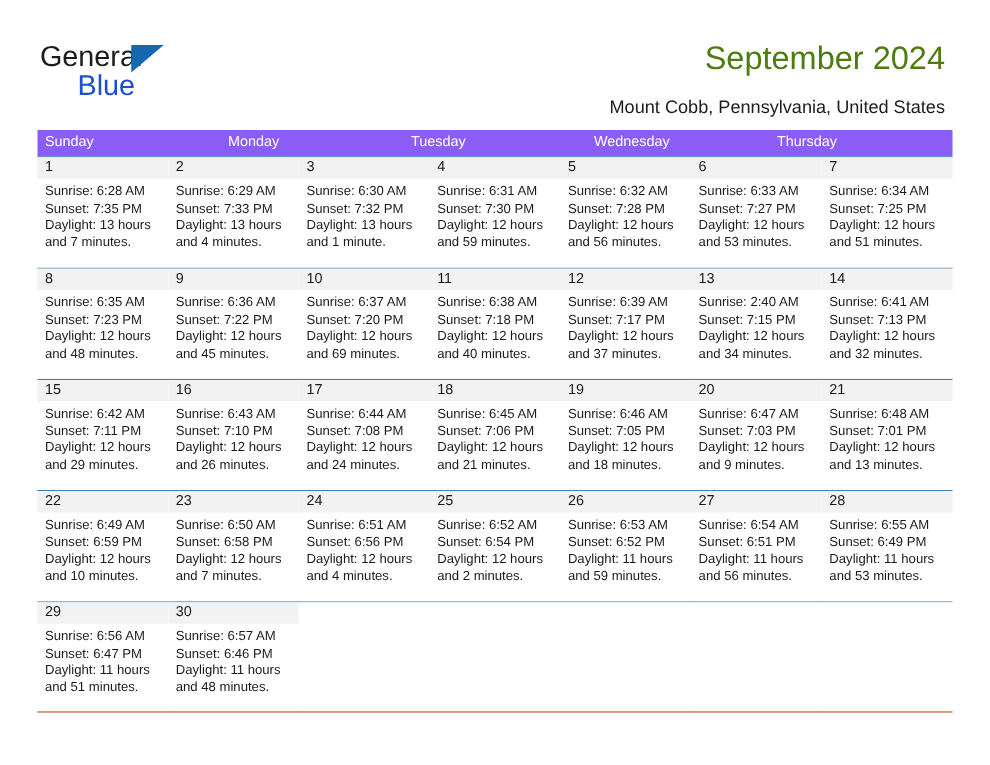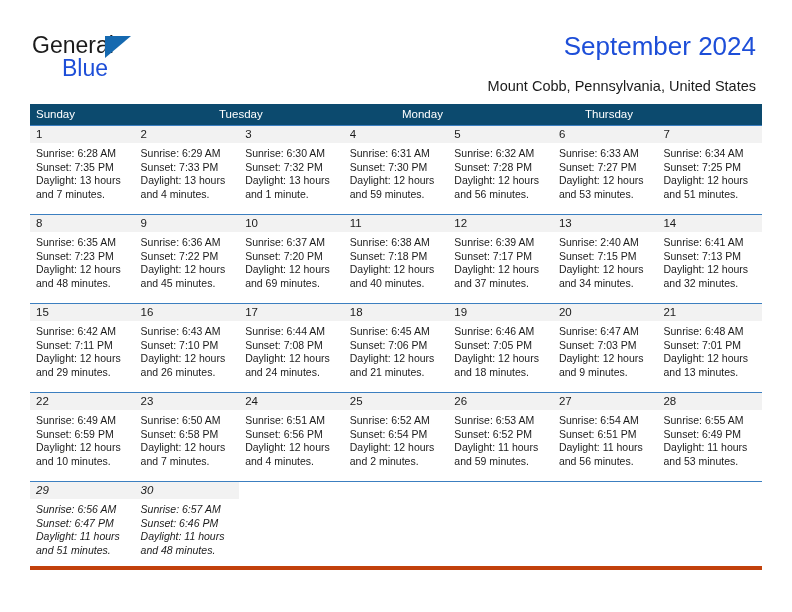--- a/index.html
+++ b/index.html
@@ -60,21 +60,21 @@
     top: 23px;
     font-size: 23px;
     color: #1d4ed8;
     font-family: "Liberation Sans", sans-serif;
   }
   .title {
     position: absolute;
     right: 36px;
     top: 31px;
     font-size: 26px;
-    color: #1d4ed8;
+    color: #4d7c0f;
     text-align: right;
     white-space: nowrap;
     font-family: "Liberation Sans", sans-serif;
   }
   .subtitle {
     position: absolute;
     right: 36px;
     top: 78px;
     font-size: 14.5px;
     color: #1b1b1b;
@@ -86,42 +86,41 @@
   
   .calendar {
     position: absolute;
     left: 30px;
     top: 104px;
     width: 732px;
   }
   .weekday-row {
     display: flex;
     width: 732px;
-    background: #0c4a6e;
+    background: #8b5cf6;
     height: 21px;
   }
   .weekday {
     flex: 1 1 0;
     color: #ffffff;
     font-size: 11.5px;
     line-height: 21px;
     padding-left: 6px;
     box-sizing: border-box;
     white-space: nowrap;
   }
   .week-row {
     display: flex;
     width: 732px;
     border-top: 1px solid #3c7fc0;
     height: 89px;
     box-sizing: border-box;
   }
   .week-row.last {
-    border-bottom: 4px solid #c2410c;
-    font-style: italic;
+    border-bottom: 1px solid #c2410c;
   }
   .day-cell {
     flex: 1 1 0;
     width: 104.57px;
     box-sizing: border-box;
     position: relative;
     background: #ffffff;
   }
   .day-number-band {
     height: 18px;
@@ -159,22 +158,23 @@
       <span class="logo-triangle"></span>
       <span class="logo-blue">Blue</span>
     </div>
     <div class="title">September 2024</div>
     <div class="subtitle">Mount Cobb, Pennsylvania, United States</div>
   </div>
 
   <div class="calendar">
     <div class="weekday-row">
       <div class="weekday">Sunday</div>
+      <div class="weekday">Monday</div>
       <div class="weekday">Tuesday</div>
-      <div class="weekday">Monday</div>
+      <div class="weekday">Wednesday</div>
       <div class="weekday">Thursday</div>
     </div>
 
     <div class="week-row">
       <div class="day-cell">
         <div class="day-number-band">
             <div class="day-number">1</div>
           </div>
         <div class="day-info">
           <div>Sunrise: 6:28 AM</div>

